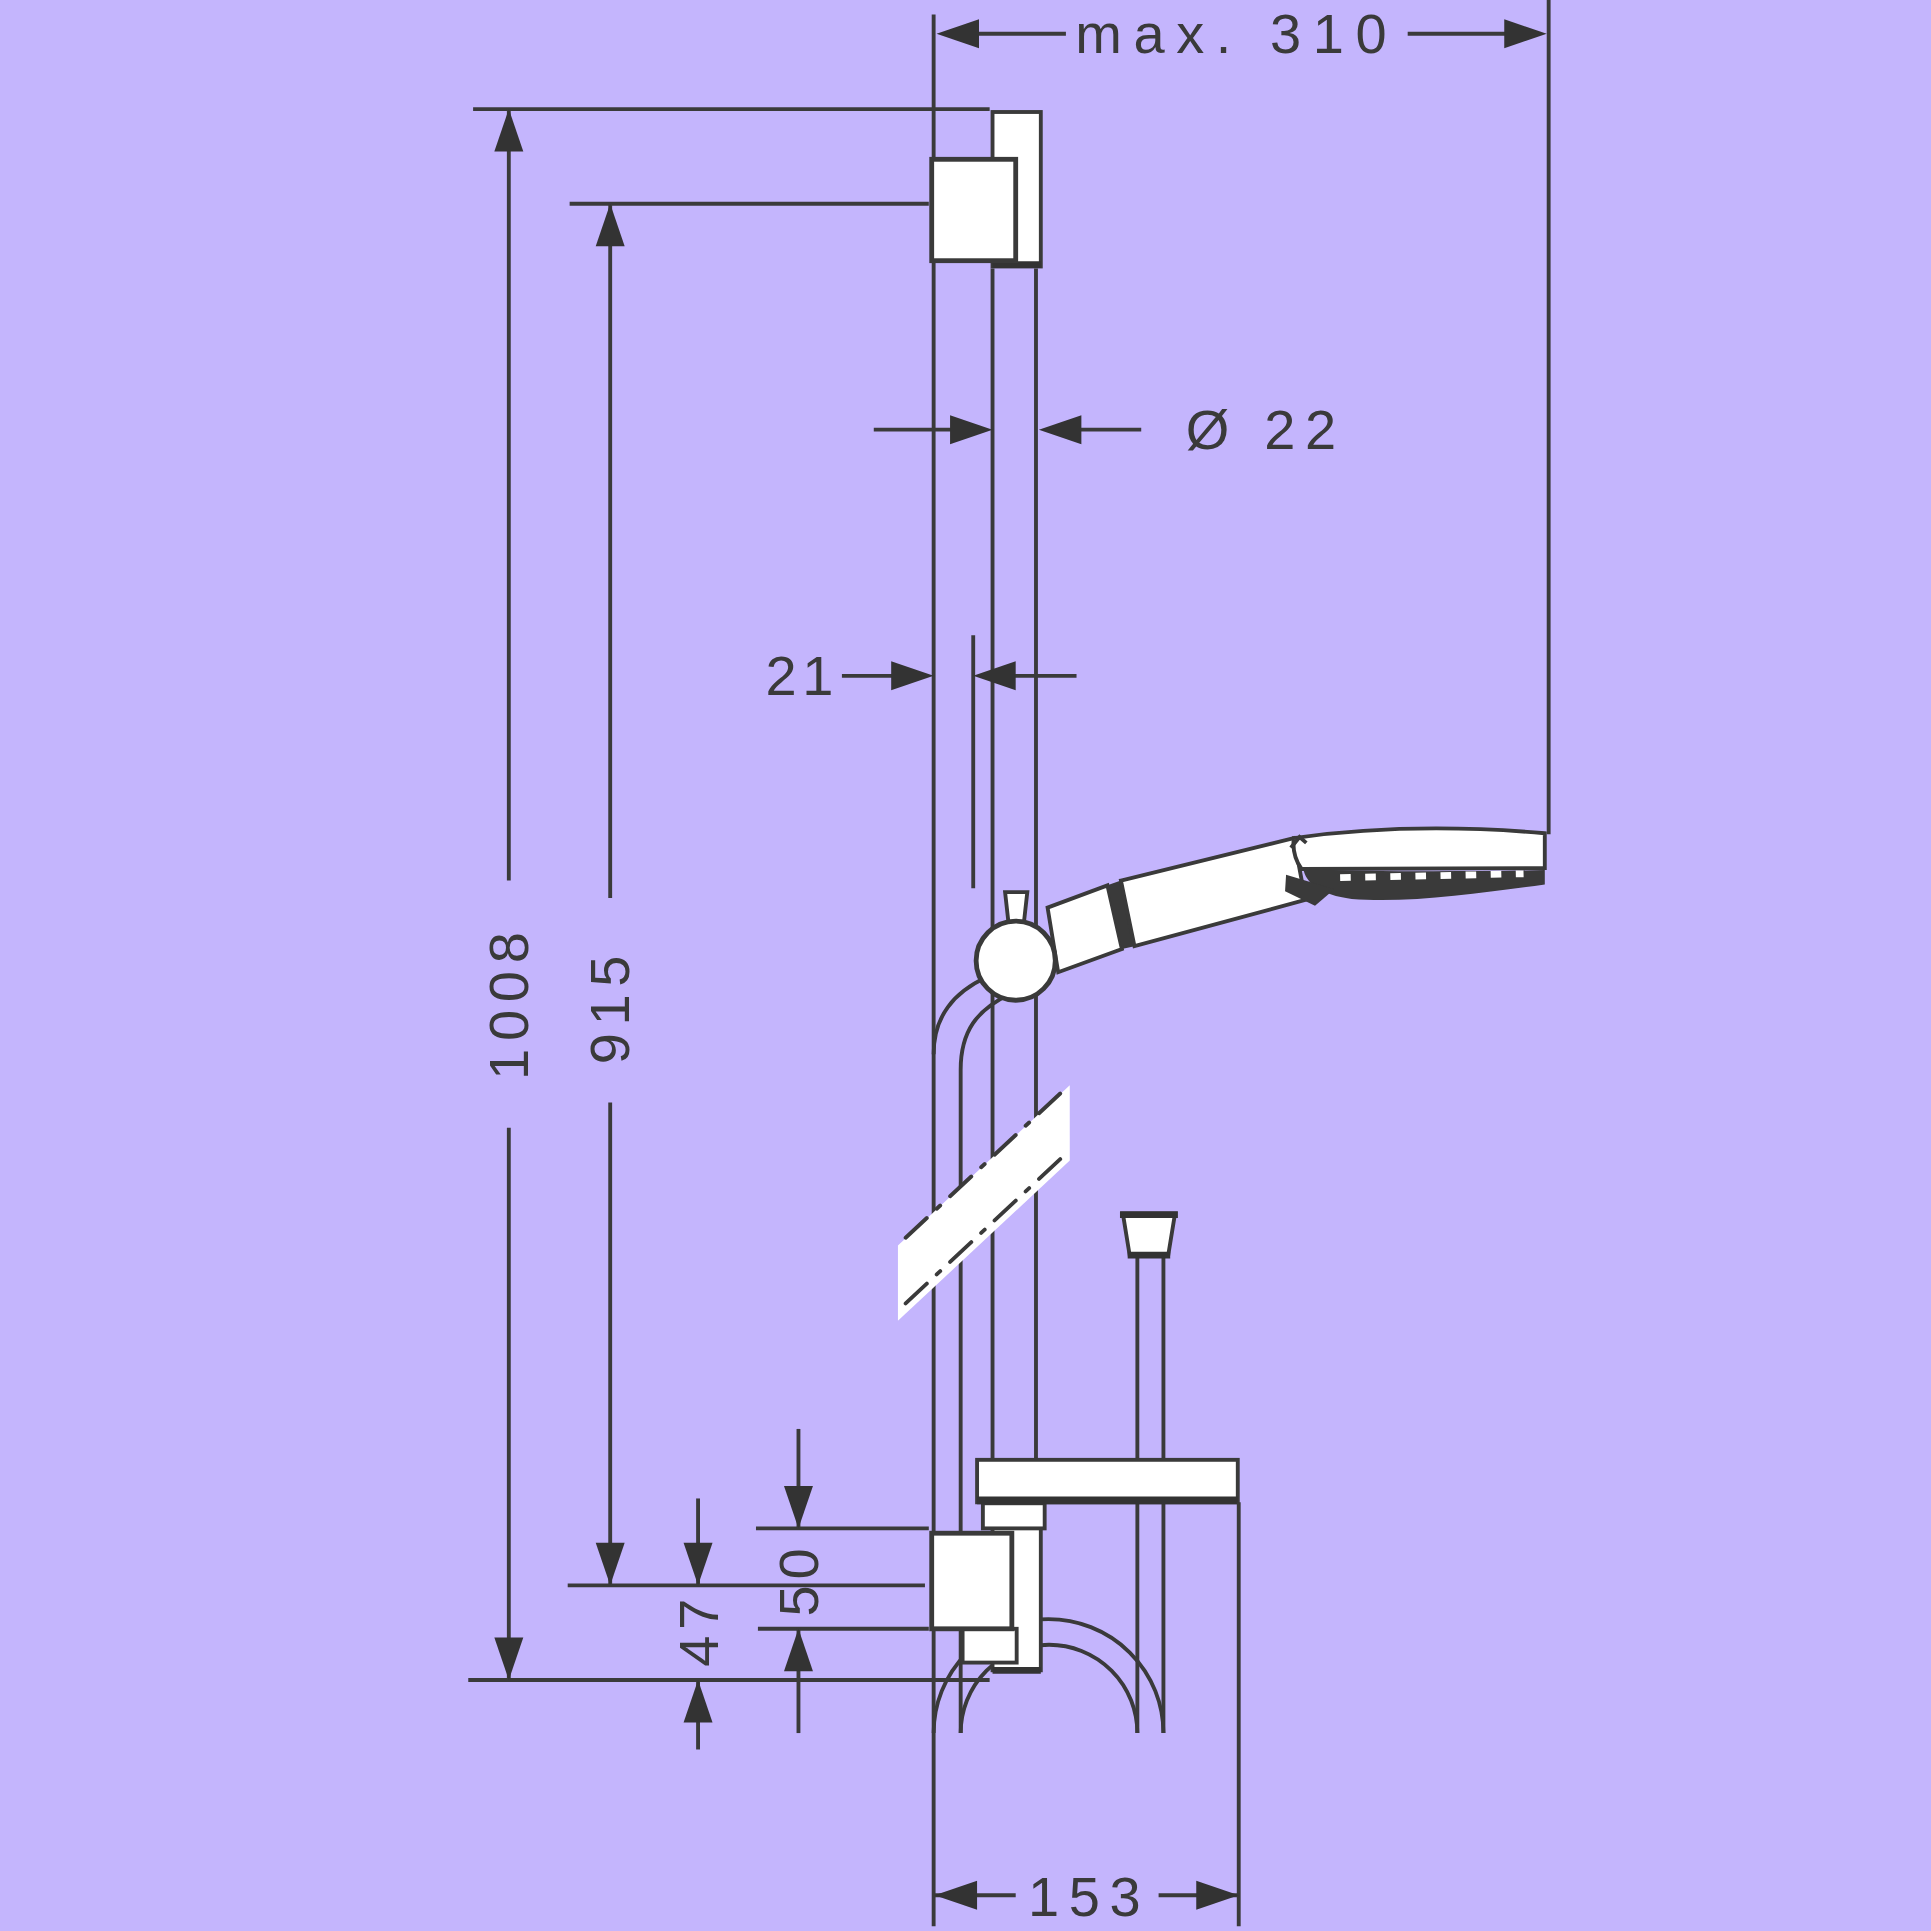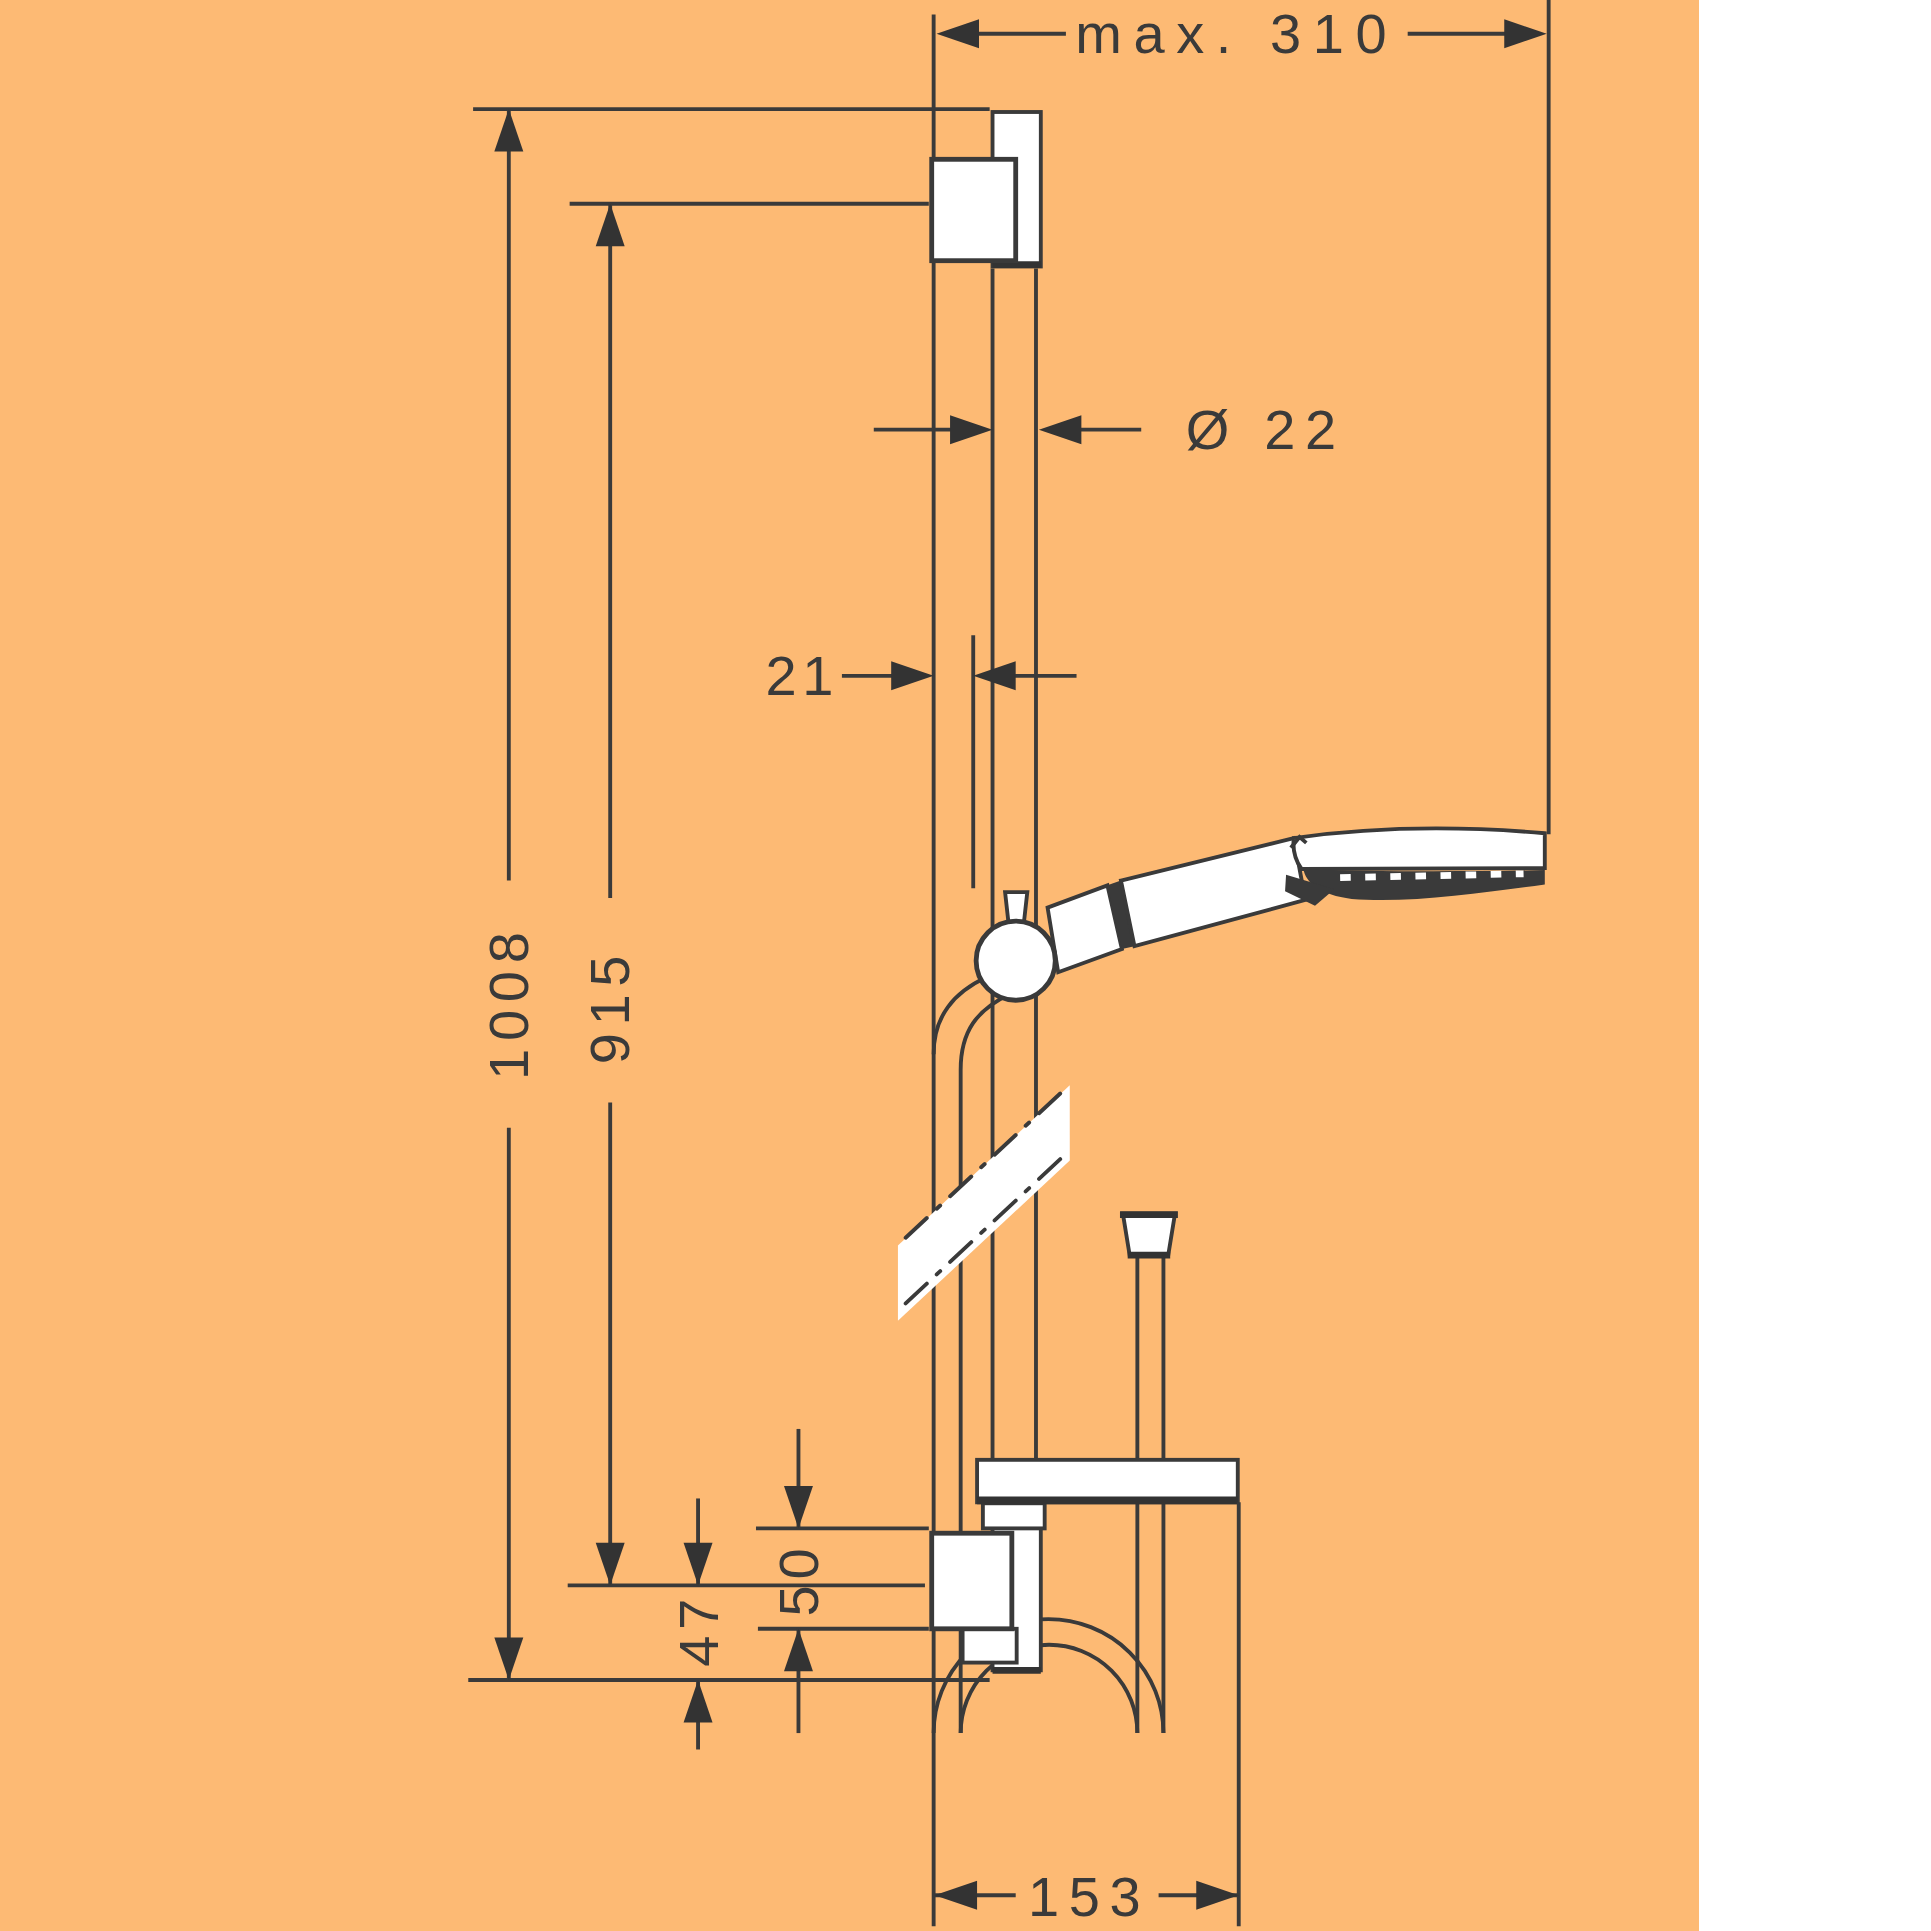--- a/index.html
+++ b/index.html
@@ -5,23 +5,23 @@
   html, body {
     margin: 0;
     padding: 0;
     width: 1931px;
     height: 1931px;
     background: #ffffff;
     font-family: "Liberation Sans", sans-serif;
   }
   .stage {
     position: relative;
-    width: 1699px;
+    width: 1931px;
     height: 1931px;
-    background: #fdba74;
+    background: #c4b5fd;
     overflow: hidden;
   }
   svg { display: block; }
   .ln   { stroke: #3a3a3a; stroke-width: 4; fill: none; }
   .ln5  { stroke: #3a3a3a; stroke-width: 5; fill: none; }
   .hv   { stroke: #333333; stroke-width: 8; fill: none; }
   .hv7  { stroke: #333333; stroke-width: 7; fill: none; }
   .wfill { fill: #ffffff; }
   .dfill { fill: #3a3a3a; stroke: none; }
   .arrow { fill: #333333; stroke: none; }

